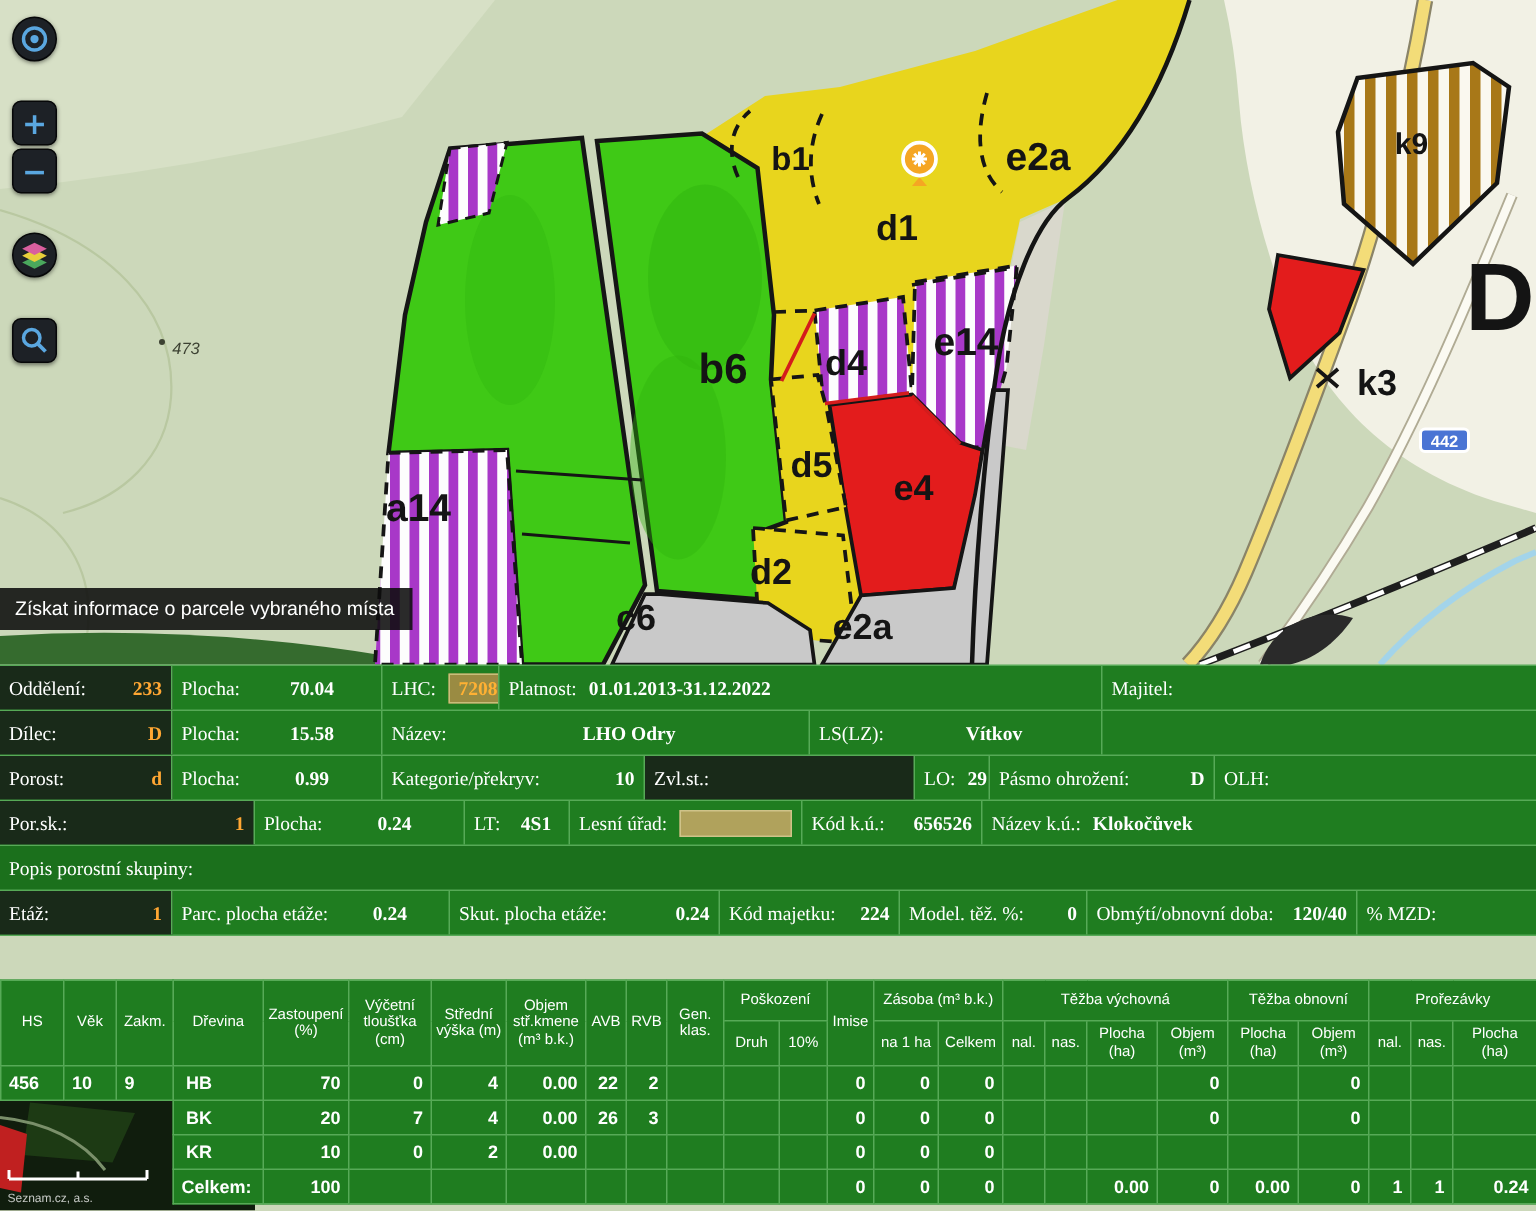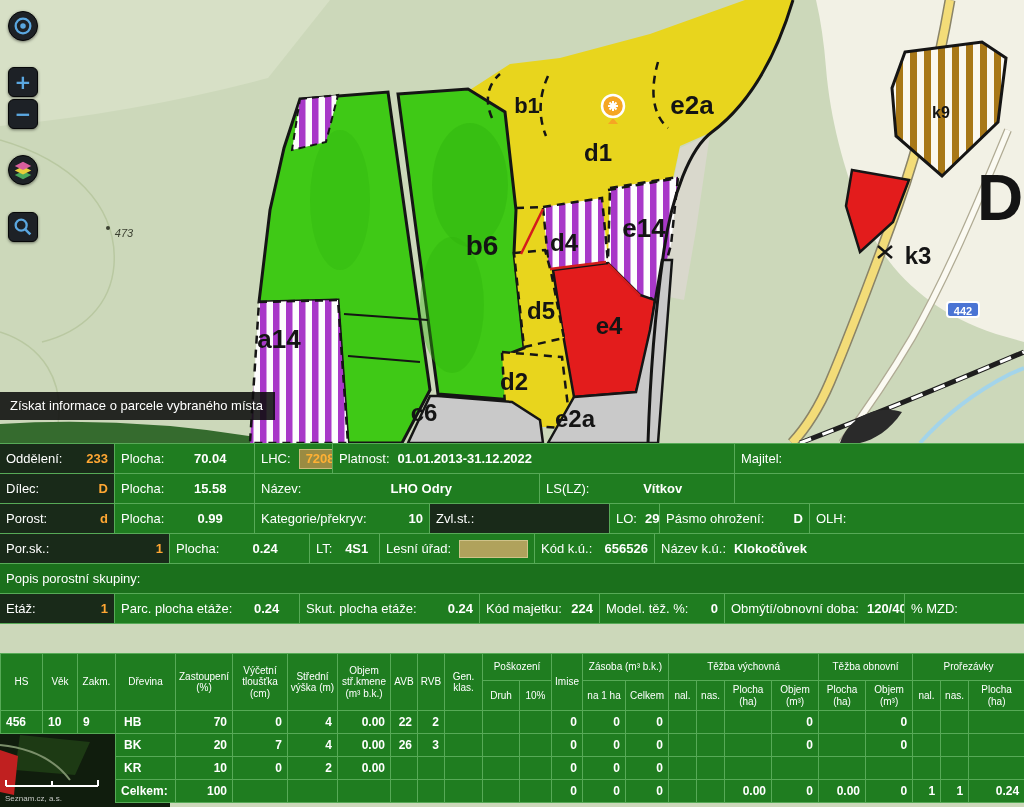--- a/index.html
+++ b/index.html
@@ -4,37 +4,37 @@
 <style>
   html,body{margin:0;padding:0;width:1024px;height:807px;overflow:hidden;
     font-family:"Liberation Sans",sans-serif;background:#ccd8ba;position:relative;}
   #app{position:relative;width:1024px;height:807px;overflow:hidden;}
   #map{position:absolute;left:0;top:0;z-index:0;}
   
   #map-labels{position:absolute;left:0;top:0;width:1024px;height:807px;z-index:2;pointer-events:none;}
   .map-label{position:absolute;transform:translate(-50%,-50%);font-weight:bold;color:#141414;white-space:nowrap;}
   .map-label.it{font-style:italic;font-weight:normal;color:#3c4132;}
   
-  #road-badge{position:absolute;left:946px;top:301px;width:34px;height:17px;z-index:2;
+  #road-badge{position:absolute;left:946px;top:285px;width:34px;height:17px;z-index:2;
     background:#4a74d4;border:2px solid #fff;border-radius:4px;color:#fff;font-size:11px;
     font-weight:bold;text-align:center;line-height:16px;box-sizing:border-box;}
   
   #poi-pin{position:absolute;left:599px;top:93px;z-index:3;}
   
   .ctl{position:absolute;left:8px;width:30px;height:30px;background:#1d2126;border:1px solid #060708;
     border-radius:6px;display:flex;align-items:center;justify-content:center;color:#5aa7e0;
     padding:0;cursor:pointer;z-index:6;box-shadow:0 1px 3px rgba(0,0,0,.5);}
   .ctl.round{border-radius:50%;}
   .ctl .glyph{font-size:20px;font-weight:bold;line-height:1;font-family:"DejaVu Sans",sans-serif;}
   #ctl-locate{top:11px}#ctl-zoomin{top:67px}#ctl-zoomout{top:99px}#ctl-layers{top:155px}#ctl-search{top:212px}
   
   #tooltip-bar{position:absolute;left:0;top:392px;height:28px;z-index:5;background:rgba(12,12,12,.88);
     color:#fff;font-size:13px;line-height:28px;padding:0 12px 0 10px;white-space:nowrap;}
   
-  #panel{position:absolute;left:0;top:443px;width:1024px;z-index:4;border-top:1px solid #57aa57;}
+  #panel{position:absolute;left:0;top:443px;width:1024px;z-index:4;border-top:1px solid #57aa57;font-family:Liberation Serif, serif;}
   .prow{display:flex;height:30px;background:#1f7d20;border-bottom:1px solid #57aa57;box-sizing:border-box;}
   .pcell{display:flex;align-items:center;padding:0 6px;border-right:1px solid #57aa57;box-sizing:border-box;
     color:#fff;font-size:13px;white-space:nowrap;overflow:hidden;flex:0 0 auto;}
   .pcell:last-child{flex:1 1 auto;border-right:none;}
   .pcell .lab{margin-right:8px;}
   .pcell .val{font-weight:bold;}
   .pcell .val.center{margin:0 auto;}
   .pcell .val.right{margin-left:auto;}
   .pcell.dark{background:rgba(24,24,24,.82);}
   .val.orange{color:#ffa733;}
@@ -148,21 +148,21 @@
       <div class="map-label" style="left: 692px; top: 105px; font-size: 26px;">e2a</div>
       <div class="map-label" style="left: 482px; top: 246px; font-size: 28px;">b6</div>
       <div class="map-label" style="left: 564px; top: 243px; font-size: 24px;">d4</div>
       <div class="map-label" style="left: 644px; top: 228px; font-size: 26px;">e14</div>
       <div class="map-label" style="left: 541px; top: 311px; font-size: 24px;">d5</div>
       <div class="map-label" style="left: 609px; top: 326px; font-size: 24px;">e4</div>
       <div class="map-label" style="left: 279px; top: 339px; font-size: 26px;">a14</div>
       <div class="map-label" style="left: 514px; top: 382px; font-size: 24px;">d2</div>
       <div class="map-label" style="left: 424px; top: 413px; font-size: 24px;">c6</div>
       <div class="map-label" style="left: 575px; top: 419px; font-size: 24px;">e2a</div>
-      <div class="map-label" style="left: 941px; top: 113px; font-size: 16px;">k9</div>
+      <div class="map-label" style="left: 941px; top: 97px; font-size: 20px;">k9</div>
       <div class="map-label" style="left: 918px; top: 256px; font-size: 24px;">k3</div>
       <div class="map-label" style="left: 1000px; top: 198px; font-size: 64px;">D</div>
       <div class="map-label it" style="left: 124px; top: 233px; font-size: 11px;">473</div>
     </div>
 
 <div id="road-badge">442</div>
 
 <div id="poi-pin">
   <svg width="28" height="34" viewBox="0 0 28 34">
     <path d="M14 25 L9 31 L19 31 Z" fill="#f5a623"></path>

